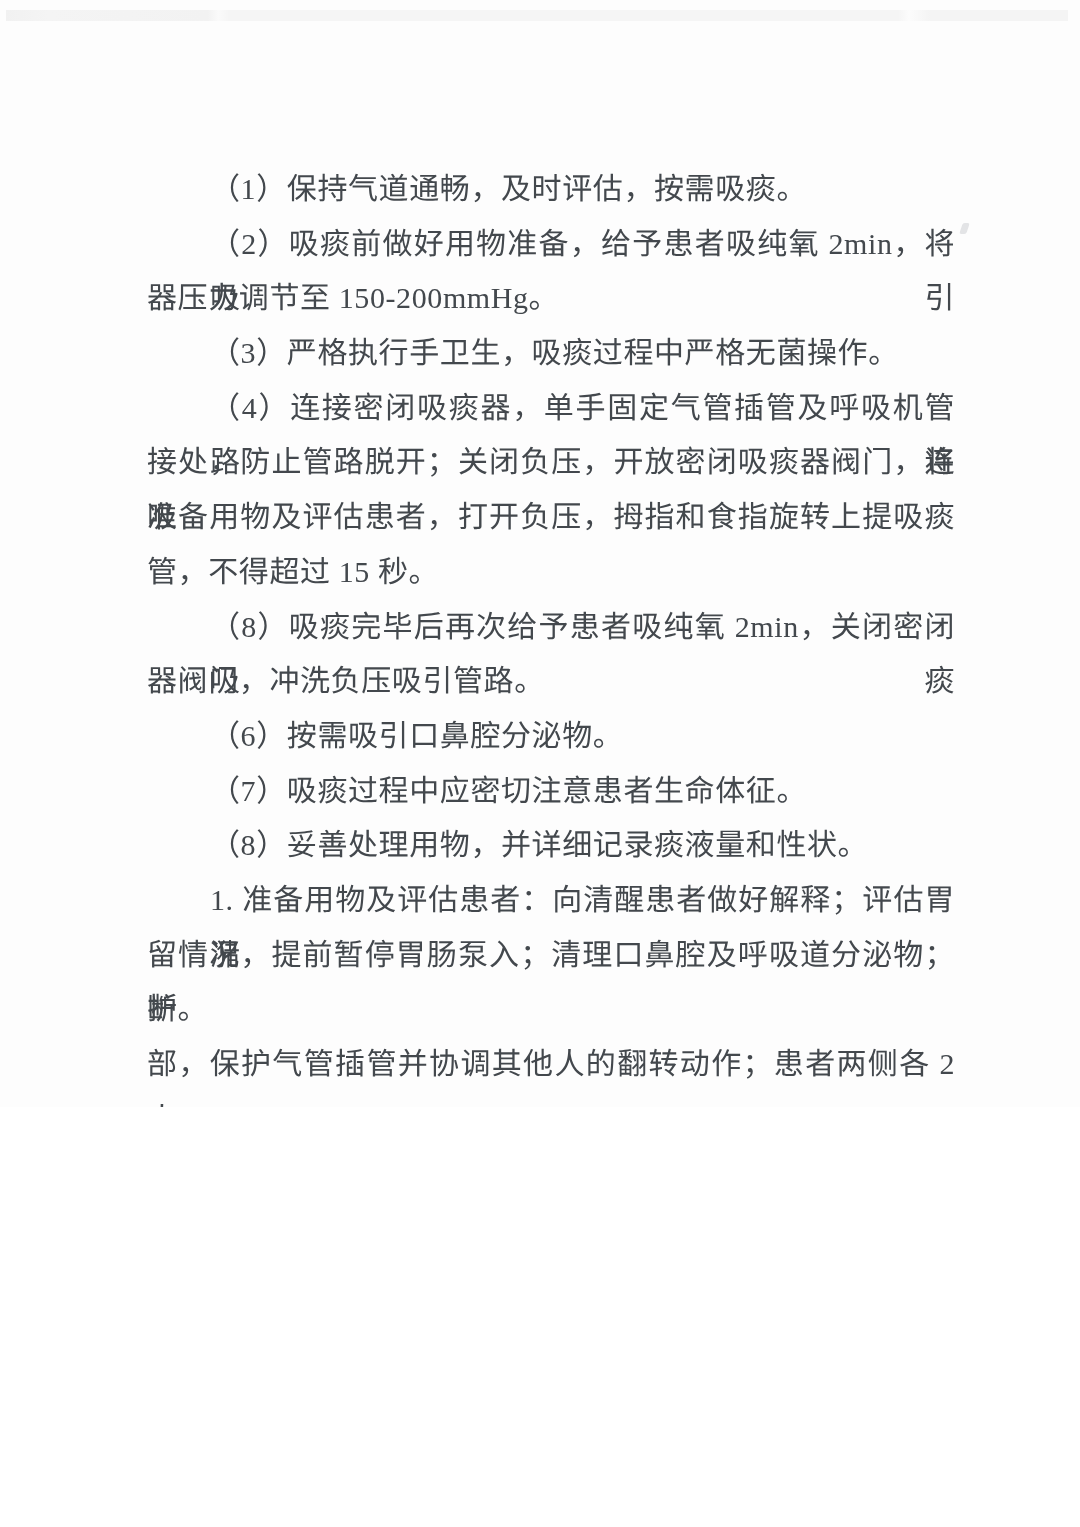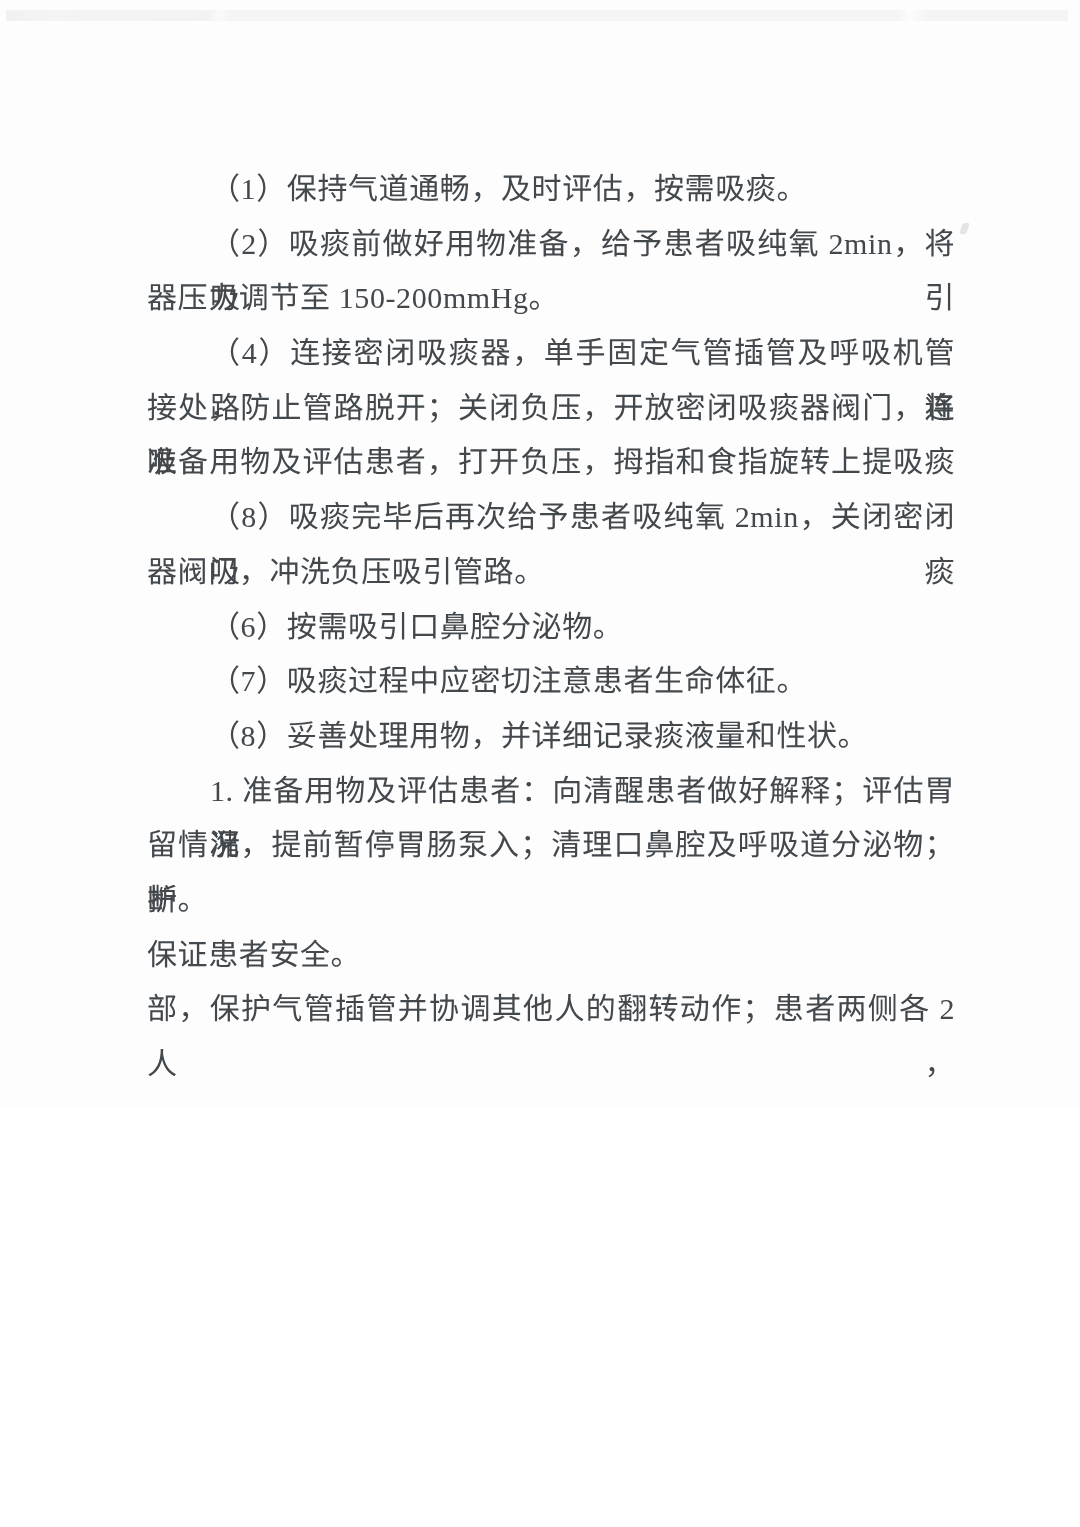--- a/index.html
+++ b/index.html
@@ -89,32 +89,33 @@
 <body>
 
 <div class="page">
   <div class="scan-band"></div>
   <div class="scan-speck"></div>
 
   <main class="doc-body" id="doc-body">
       <div class="line indent">（1）保持气道通畅，及时评估，按需吸痰。</div>
       <div class="line indent fill">（2）吸痰前做好用物准备，给予患者吸纯氧 2min，将吸引</div>
       <div class="line">器压力调节至 150-200mmHg。</div>
+      <div class="line indent">（3）严格执行手卫生，吸痰过程中严格无菌操作。</div>
       <div class="line indent fill">（4）连接密闭吸痰器，单手固定气管插管及呼吸机管路连</div>
       <div class="line fill">接处，防止管路脱开；关闭负压，开放密闭吸痰器阀门，将吸</div>
       <div class="line fill">准备用物及评估患者，打开负压，拇指和食指旋转上提吸痰</div>
+      <div class="line">管，不得超过 15 秒。</div>
       <div class="line indent fill">（8）吸痰完毕后再次给予患者吸纯氧 2min，关闭密闭吸痰</div>
       <div class="line">器阀门，冲洗负压吸引管路。</div>
       <div class="line indent">（6）按需吸引口鼻腔分泌物。</div>
       <div class="line indent">（7）吸痰过程中应密切注意患者生命体征。</div>
       <div class="line indent">（8）妥善处理用物，并详细记录痰液量和性状。</div>
       <div class="line indent fill">1. 准备用物及评估患者：向清醒患者做好解释；评估胃潴</div>
       <div class="line fill">留情况，提前暂停胃肠泵入；清理口鼻腔及呼吸道分泌物；断</div>
       <div class="line">护。</div>
-      <div class="line">保证患者安全。</div>
       <div class="line fill">部，保护气管插管并协调其他人的翻转动作；患者两侧各 2 人，</div>
     </main>
 
   <footer class="page-footer">
     <span class="dash">—</span>
     <span class="pnum">7</span>
     <span class="dash">—</span>
   </footer>
 </div>
 

